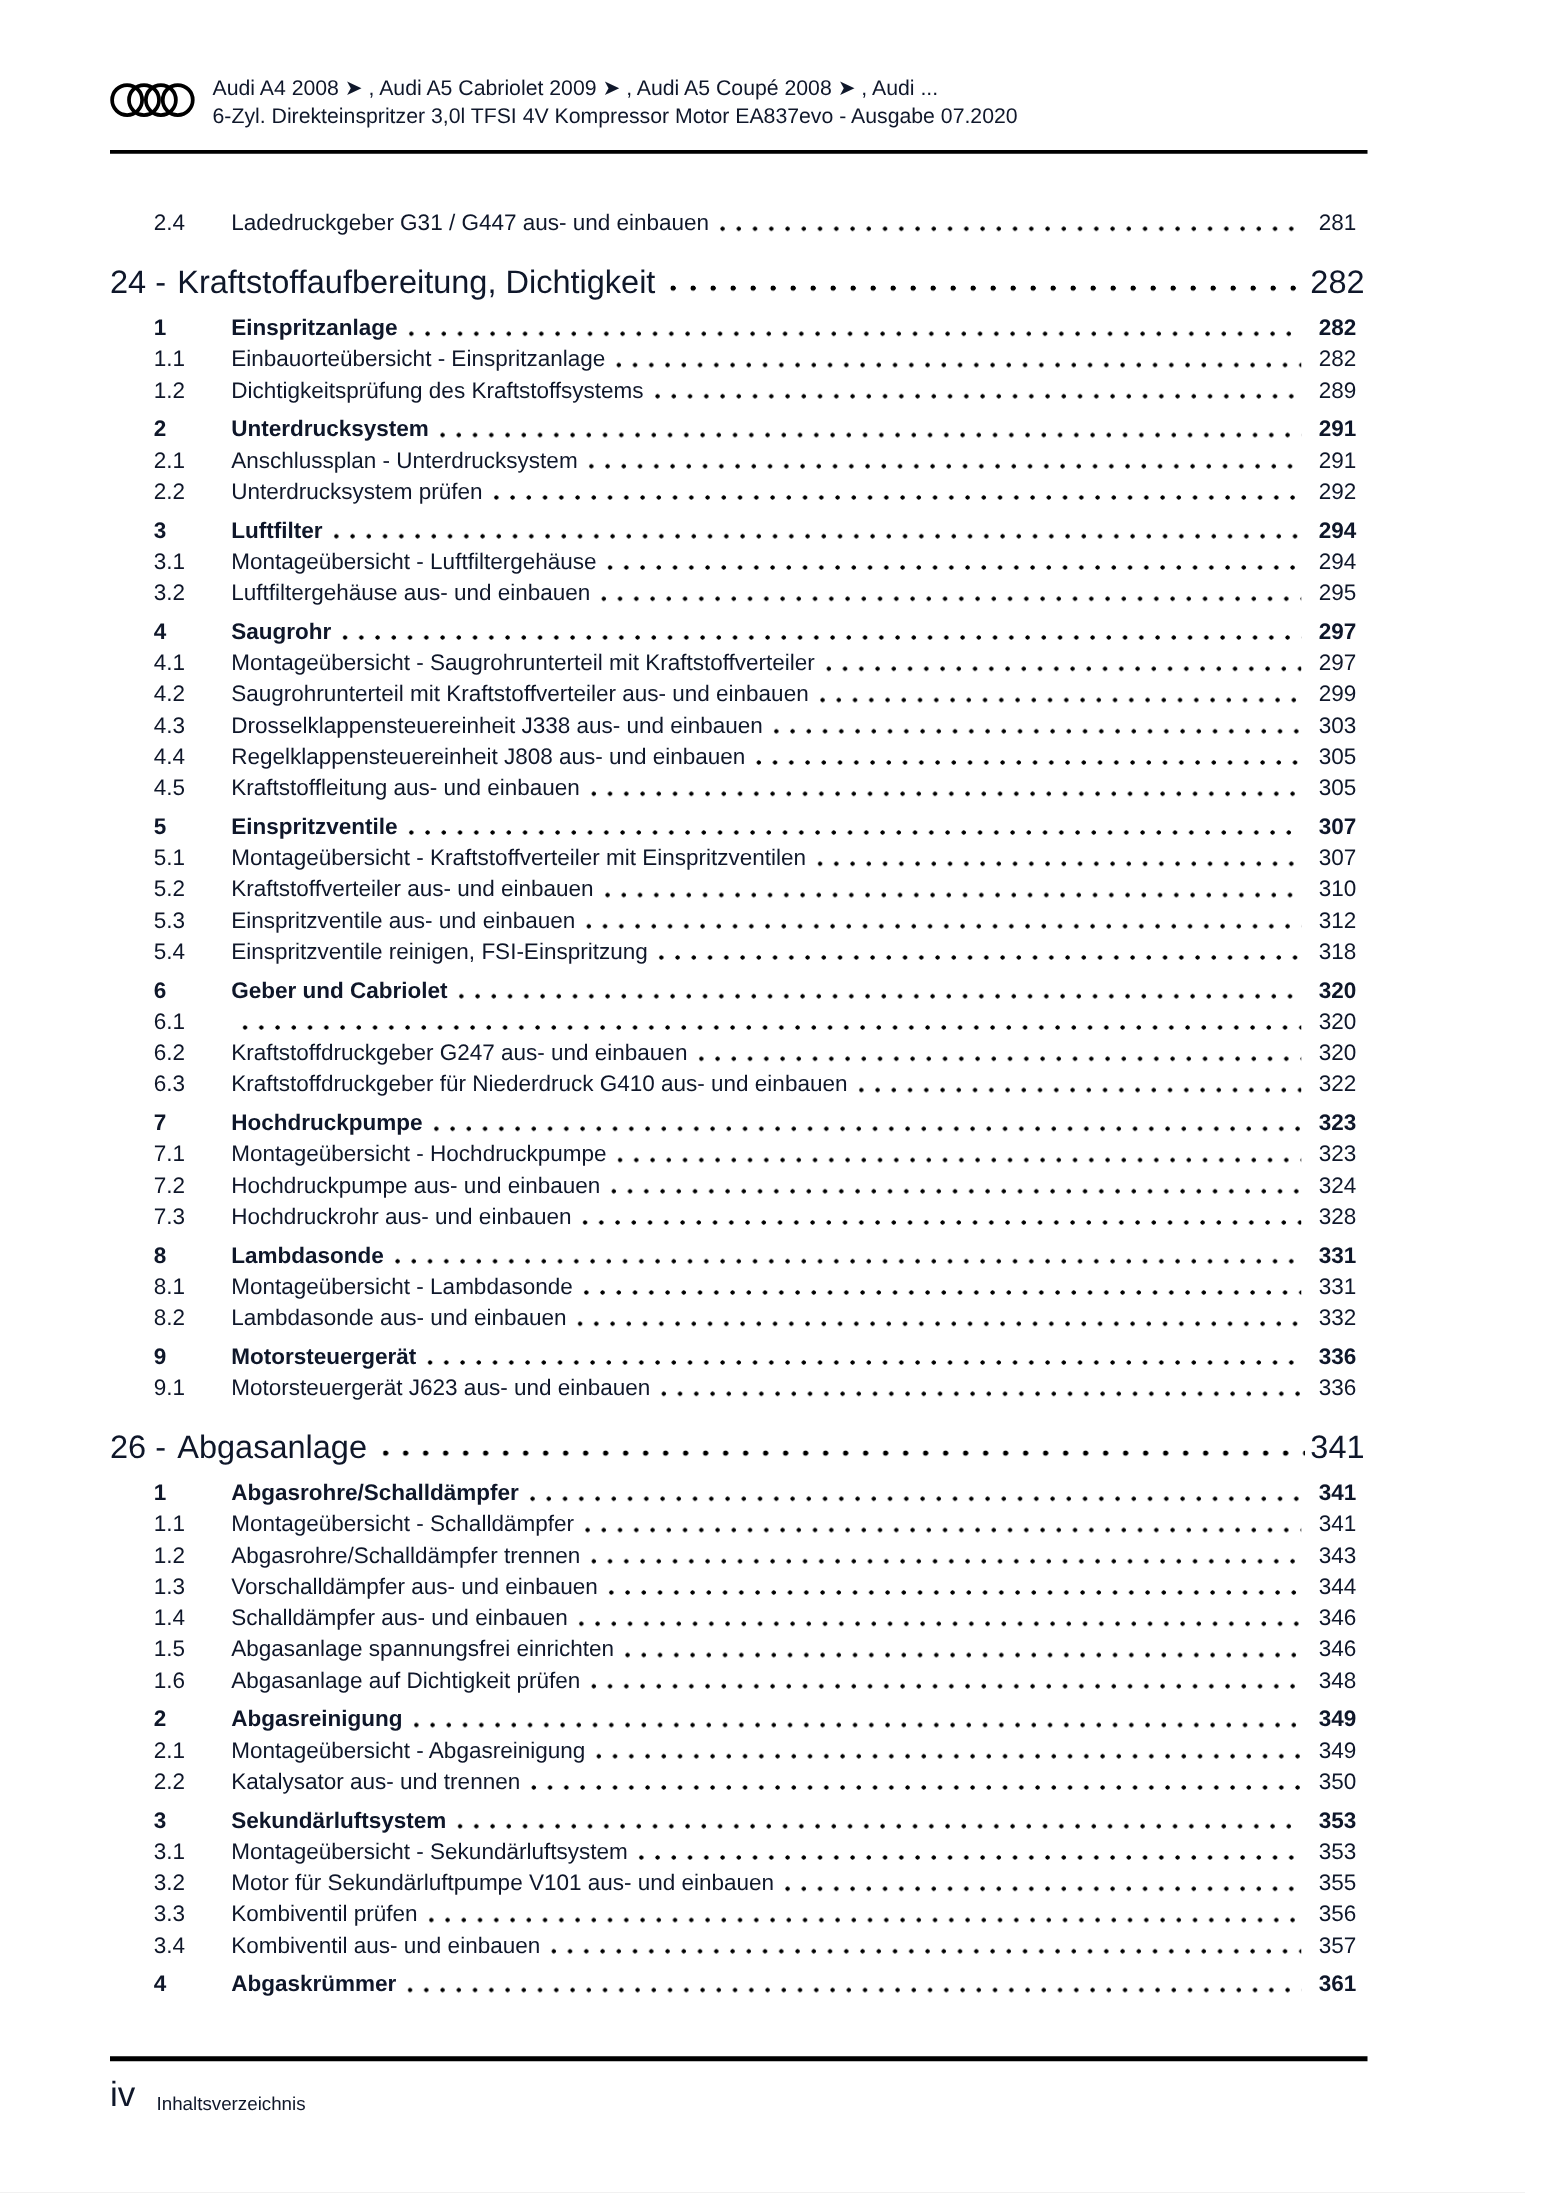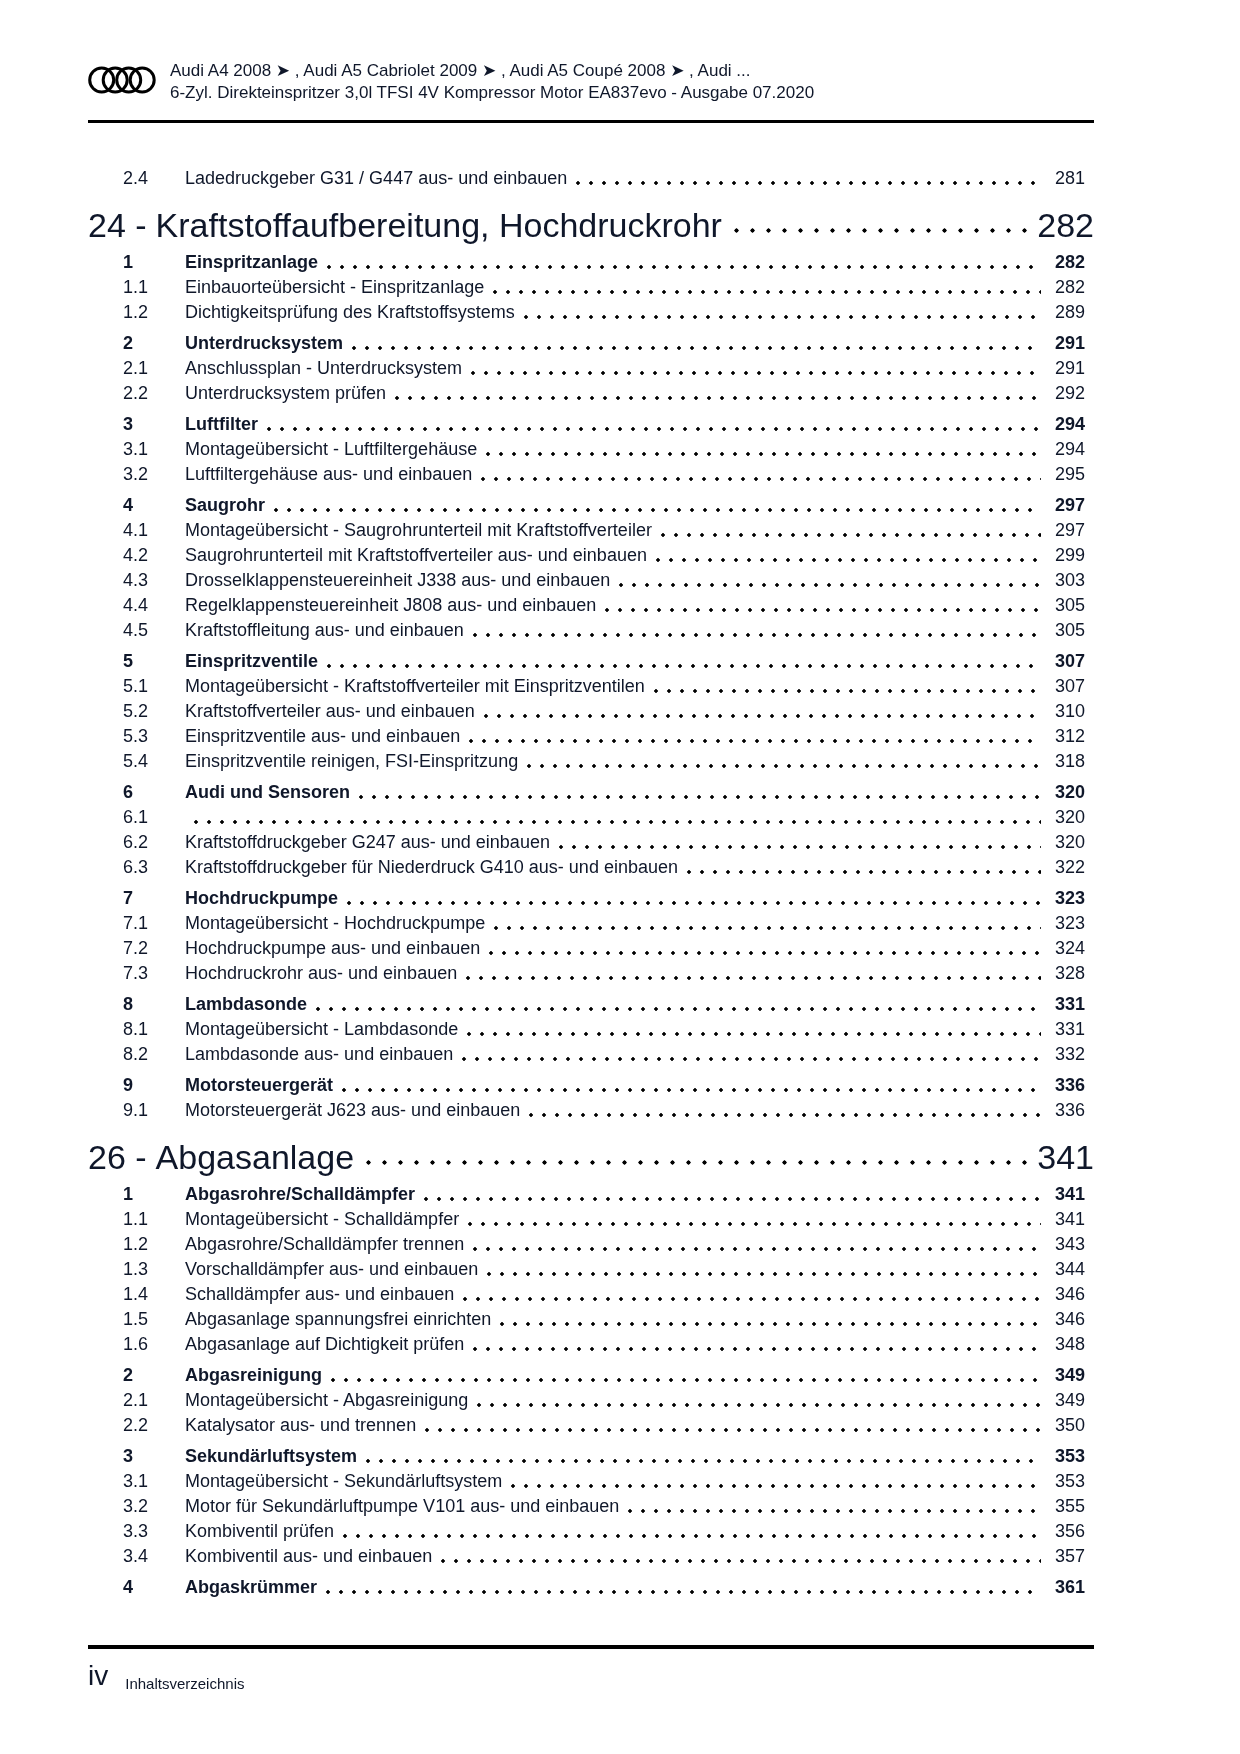--- a/index.html
+++ b/index.html
@@ -28,21 +28,21 @@
     position:absolute;top:166px;left:88px;width:1006px;
   }
   .row{
     display:flex;align-items:baseline;
     font-size:18px;line-height:25px;
   }
   .row .num{flex:none;}
   .row.sub .num,.row.section .num{margin-left:35px;width:62px;}
   .row.section{font-weight:bold;margin-top:6px;}
   .row.chapter{
-    font-size:34px;line-height:32px;
+    font-size:26px;line-height:32px;
     margin-top:18px;margin-bottom:9px;
   }
   .row.chapter .num{width:auto;margin-right:9px;}
   .row .title{flex:none;white-space:nowrap;}
   .dots{
     flex:1;align-self:stretch;
     margin:0 5px 0 9px;
     background-image:radial-gradient(circle at 2px center,#000 1.5px,transparent 1.9px);
     background-size:13px 4px;
     background-repeat:repeat-x;
@@ -92,21 +92,21 @@
   <div class="toc">
   <div class="row sub">
     <span class="num">2.4</span>
     <span class="title">Ladedruckgeber G31 / G447 aus- und einbauen</span>
     <span class="dots"></span>
     <span class="page-num">281</span>
   </div>
 
   <div class="row chapter">
     <span class="num">24 -</span>
-    <span class="title">Kraftstoffaufbereitung, Hochdruckrohr</span>
+    <span class="title">Kraftstoffaufbereitung, Dichtigkeit</span>
     <span class="dots"></span>
     <span class="page-num">282</span>
   </div>
 
   <div class="row section">
     <span class="num">1</span>
     <span class="title">Einspritzanlage</span>
     <span class="dots"></span>
     <span class="page-num">282</span>
   </div>
@@ -239,21 +239,21 @@
 
   <div class="row sub">
     <span class="num">5.4</span>
     <span class="title">Einspritzventile reinigen, FSI-Einspritzung</span>
     <span class="dots"></span>
     <span class="page-num">318</span>
   </div>
 
   <div class="row section">
     <span class="num">6</span>
-    <span class="title">Audi und Sensoren</span>
+    <span class="title">Geber und Cabriolet</span>
     <span class="dots"></span>
     <span class="page-num">320</span>
   </div>
 
   <div class="row sub">
     <span class="num">6.1</span>
     <span class="dots"></span>
     <span class="page-num">320</span>
   </div>
 

